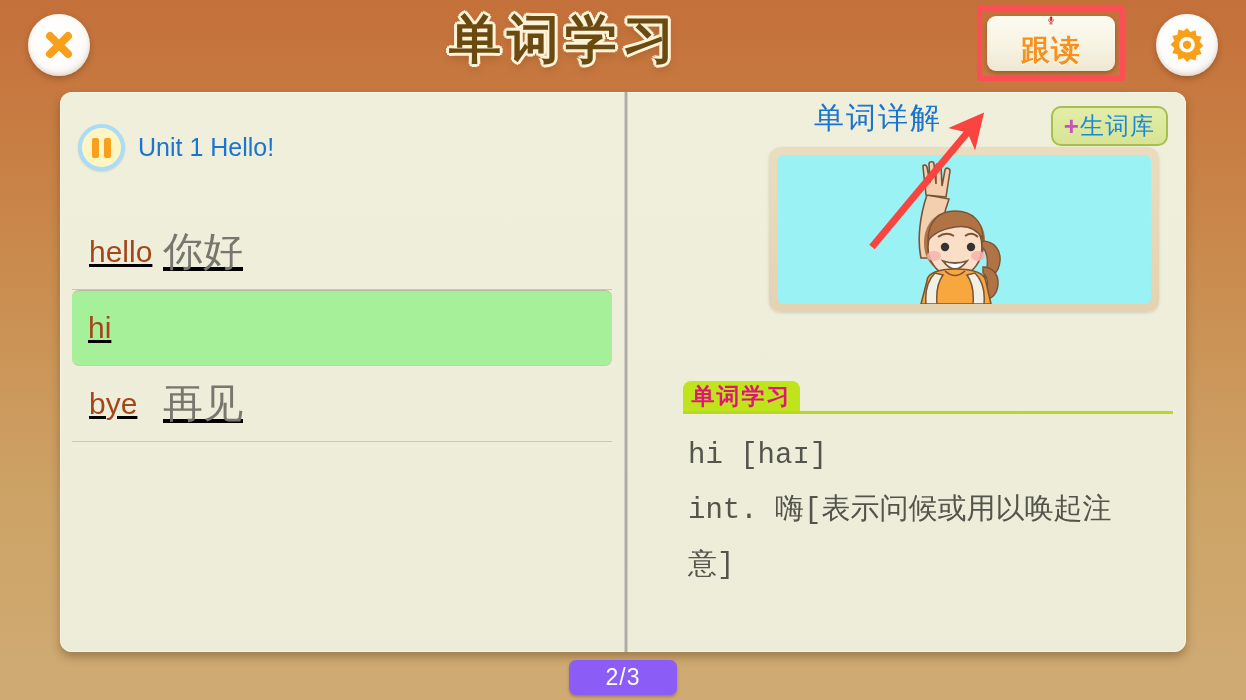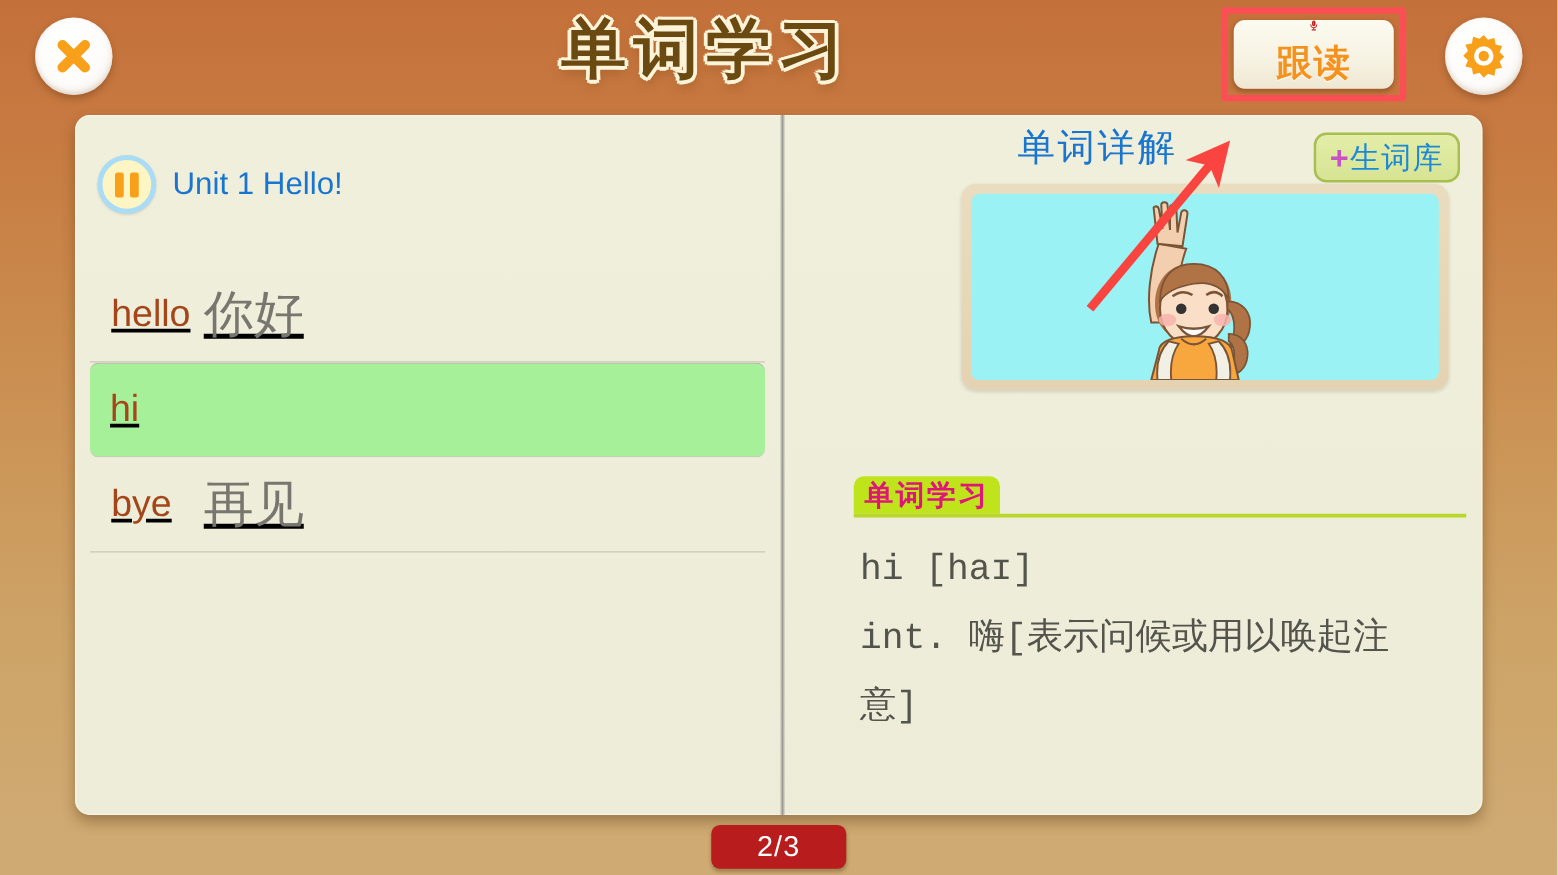--- a/index.html
+++ b/index.html
@@ -132,21 +132,21 @@
 
   .dict-body{position:absolute;left:60px;top:332px;width:440px;}
   .dict-line{font-size:29px;color:#53544c;line-height:55px;font-family:Liberation Mono, monospace;}
 
   
   .arrow-svg{position:absolute;left:0;top:0;width:1246px;height:700px;pointer-events:none;}
 
   
   #page-indicator{
     position:absolute;left:569px;top:660px;width:108px;height:35px;
-    background:#b91c1c;border-radius:7px;
+    background:#8b5cf6;border-radius:7px;
     display:flex;align-items:center;justify-content:center;cursor:pointer;
     box-shadow:0 2px 3px rgba(60,40,10,.3);
   }
   .page-indicator-label{font-size:23px;color:#ffffff;letter-spacing:1px;}
 </style>
 </head>
 <body>
 
 <div class="topbar">
 

